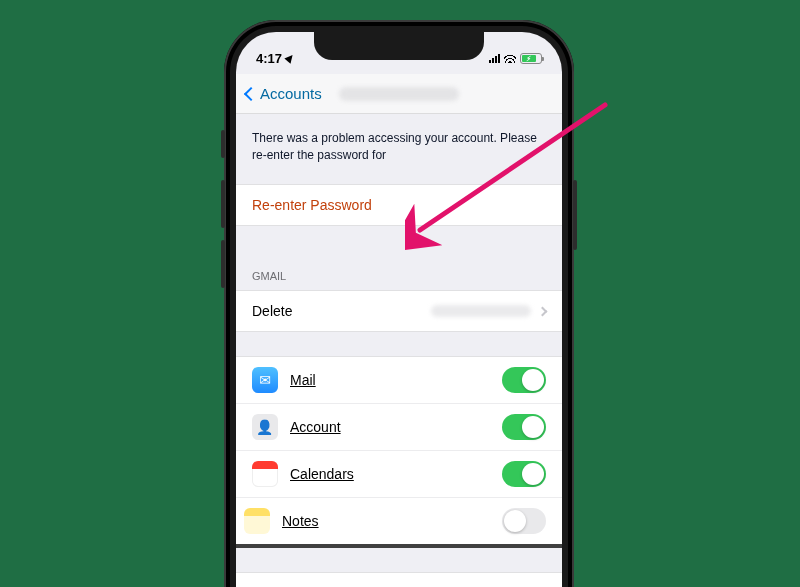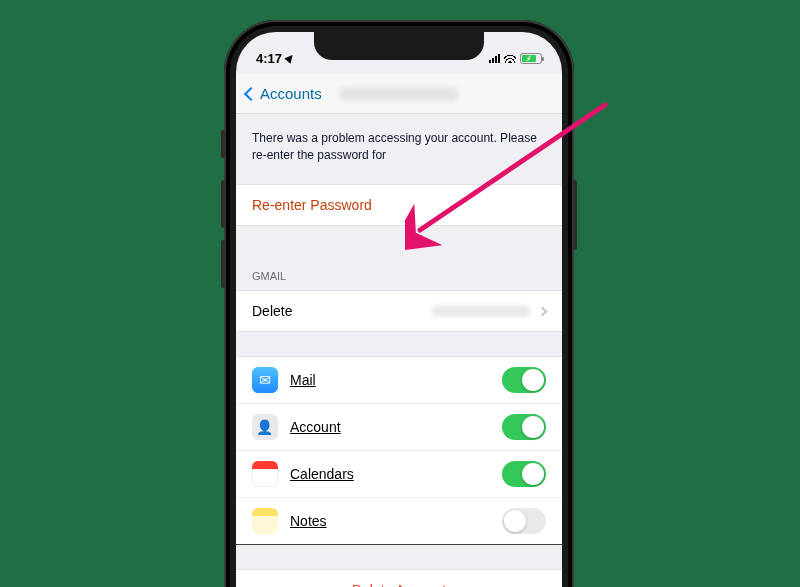--- a/index.html
+++ b/index.html
@@ -193,21 +193,21 @@
   .svc-cell {
     background: #fff;
     padding: 10px 16px;
     display: flex;
     align-items: center;
     gap: 12px;
     font-size: 14px;
     border-bottom: 1px solid #ececee;
   }
   .svc-cell:first-child { border-top: 1px solid #e0e0e2; }
-  .svc-cell:last-child { border-bottom: 1px solid #404040; }
+  .svc-cell:last-child { border-bottom: 4px solid #404040; padding-left: 8px; }
   .svc-label { flex: 1; color: #000; text-decoration: underline; }
   .app-icon {
     width: 26px; height: 26px;
     border-radius: 6px;
     display: flex;
     align-items: center;
     justify-content: center;
     font-size: 14px;
   }
   .ic-mail { background: linear-gradient(#4fc0ff,#1f8bff); color: #fff; }

